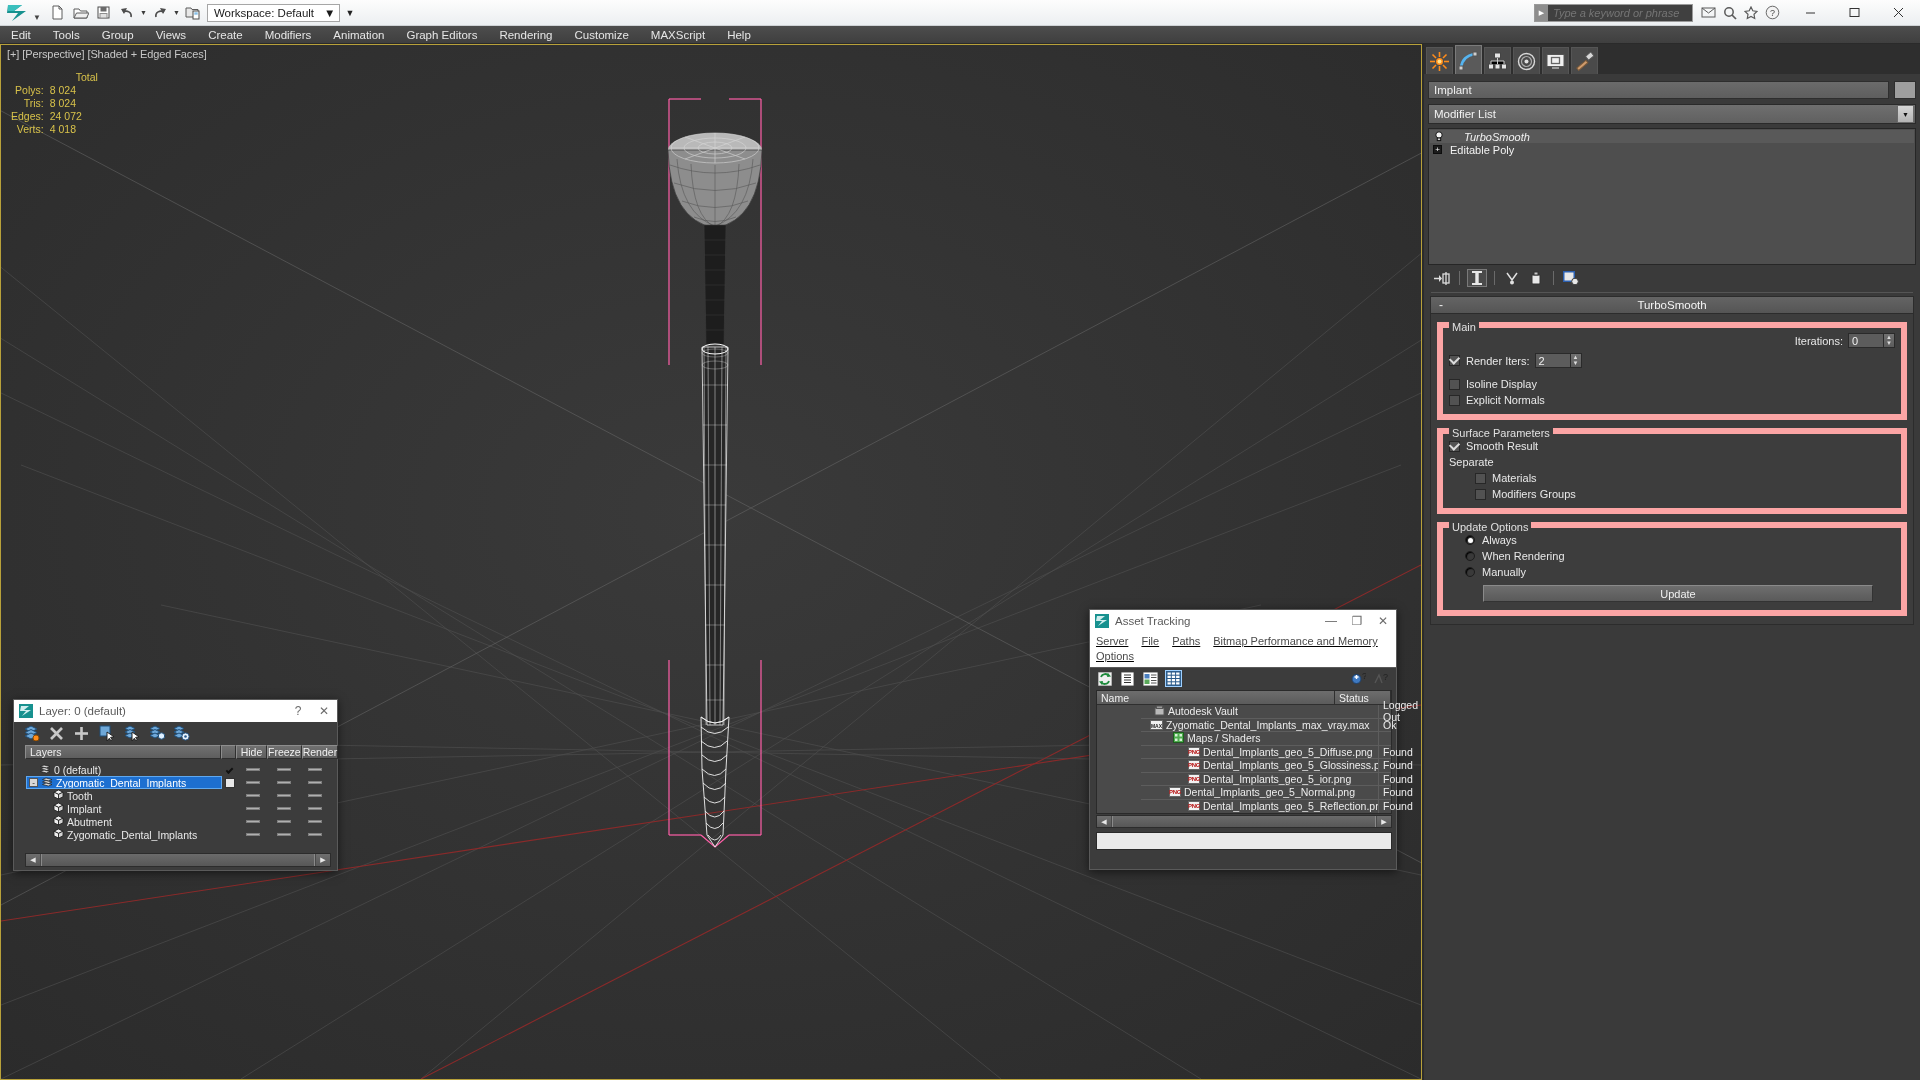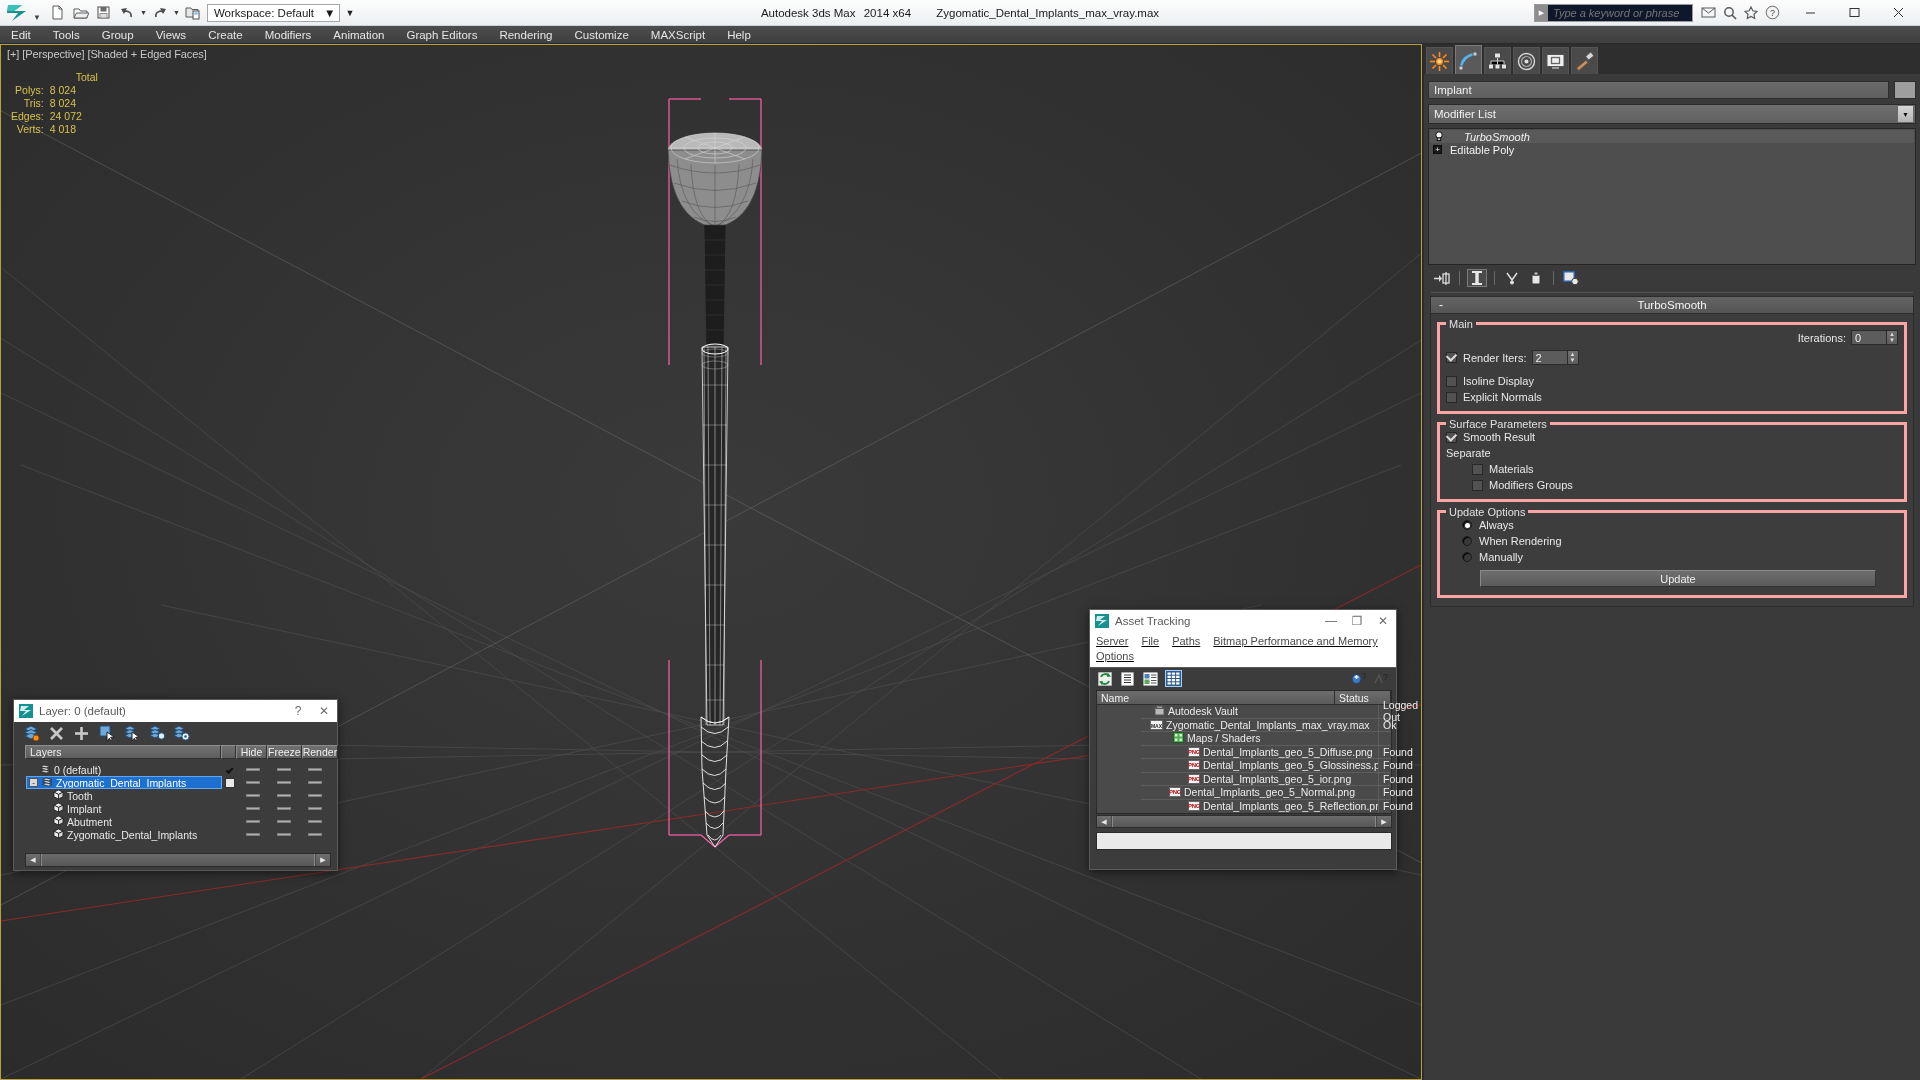--- a/index.html
+++ b/index.html
@@ -24,21 +24,21 @@
   .ws-drop{font-size:9px;color:#222;margin-left:5px;}
   .app-title{position:absolute;left:0;right:0;text-align:center;font-size:11.5px;color:#1a1a1a;
     pointer-events:none;}
   .app-title b{font-weight:normal;}
   .app-title .fn{margin-left:22px;}
   .tb-right{margin-left:auto;display:flex;align-items:center;height:26px;}
   .searchwrap{display:flex;align-items:center;height:18px;border:1px solid #9a9a9a;background:#fff;}
   .search-arrow{width:13px;height:16px;background:#8d8d8d;display:flex;align-items:center;
     justify-content:center;color:#fff;font-size:7px;}
   .searchwrap input{border:0;outline:0;width:144px;height:16px;font-size:11px;
-    font-style:italic;color:#8a8a8a;padding-left:5px;font-family:"Liberation Sans",sans-serif;background:#0f172a;}
+    font-style:italic;color:#8a8a8a;padding-left:5px;font-family:"Liberation Sans",sans-serif;background:#404040;}
   .tb-icons{display:flex;align-items:center;gap:7px;margin:0 8px;}
   .tb-icons svg{display:block}
   .wbtns{display:flex;align-items:center;height:26px;}
   .wbtn{width:44px;height:26px;display:flex;align-items:center;justify-content:center;}
 
   
   .menubar{position:absolute;left:0;top:26px;width:1920px;height:18px;
     background:linear-gradient(#4d4d4d,#3f3f3f);display:flex;align-items:center;
     border-bottom:1px solid #2a2a2a;}
   .menu-item{font-size:11.5px;color:#e6e6e6;padding:0 11px;line-height:18px;height:18px;}
@@ -83,21 +83,21 @@
   .stack-tools{height:22px;display:flex;align-items:center;gap:4px;padding:4px 2px 0 4px;}
   .stool{width:20px;height:18px;display:flex;align-items:center;justify-content:center;}
   .stool.act{border:1px solid #7a7a7a;background:#4a4a4a;}
   .sdiv{width:1px;height:14px;background:#6a6a6a;margin:0 3px;}
   .hrule{height:1px;background:#2b2b2b;margin:5px 3px 1px 3px;border-bottom:1px solid #555;}
   .rollout{border:1px solid #2c2c2c;margin:3px 2px 0 2px;background:#3d3d3d;}
   .ro-head{height:17px;background:linear-gradient(#646464,#555);display:flex;align-items:center;
     border-bottom:1px solid #2c2c2c;}
   .ro-head .minus{font-size:12px;color:#eee;width:20px;text-align:center;}
   .ro-head .t{flex:1;text-align:center;font-size:11.5px;color:#f5f5f5;padding-right:20px;}
-  .grp{border:3px solid #fca5a5;margin:8px 6px 4px 6px;padding:4px 6px 6px 6px;position:relative;}
+  .grp{border:6px solid #fca5a5;margin:8px 6px 4px 6px;padding:4px 6px 6px 6px;position:relative;}
   .grp-title{position:absolute;top:-7px;left:6px;background:#3d3d3d;padding:0 3px;
     font-size:11px;color:#e0e0e0;}
   .frow{display:flex;align-items:center;height:17px;margin-bottom:3px;}
   .frow .lab{font-size:11px;color:#e8e8e8;}
   .frow .lab.right{margin-left:auto;margin-right:5px;}
   .spin{display:flex;align-items:stretch;}
   .spin input{width:36px;height:15px;background:#5c5c5c;border:1px solid #2a2a2a;color:#f0f0f0;
     font-size:11px;padding-left:3px;font-family:"Liberation Sans",sans-serif;outline:none;}
   .spinbtns{width:11px;height:15px;background:linear-gradient(#707070,#5c5c5c);
     border:1px solid #2a2a2a;border-left:none;display:flex;flex-direction:column;
@@ -233,25 +233,20 @@
           <rect x="9.3" y="7.3" width="3.4" height="2.4" fill="#88c0e8"></rect>
         </svg>
     </div>
   </div>
   <div class="ws-box">
     <span>Workspace: Default</span>
     <span class="ws-arrow">▼</span>
   </div>
   <div class="ws-drop">▼</div>
 
-  <div class="app-title">
-    <b>Autodesk 3ds Max</b>
-    <b style="margin-left:5px">2014 x64</b>
-    <b class="fn">Zygomatic_Dental_Implants_max_vray.max</b>
-  </div>
 
   <div class="tb-right">
     <div class="searchwrap">
       <div class="search-arrow">▶</div>
       <input placeholder="Type a keyword or phrase" style="">
     </div>
     <div class="tb-icons">
       <span>
         <svg width="15" height="14" viewBox="0 0 15 14">
             <rect x="1" y="2" width="13" height="9" fill="none" stroke="#5a5a5a"></rect>

